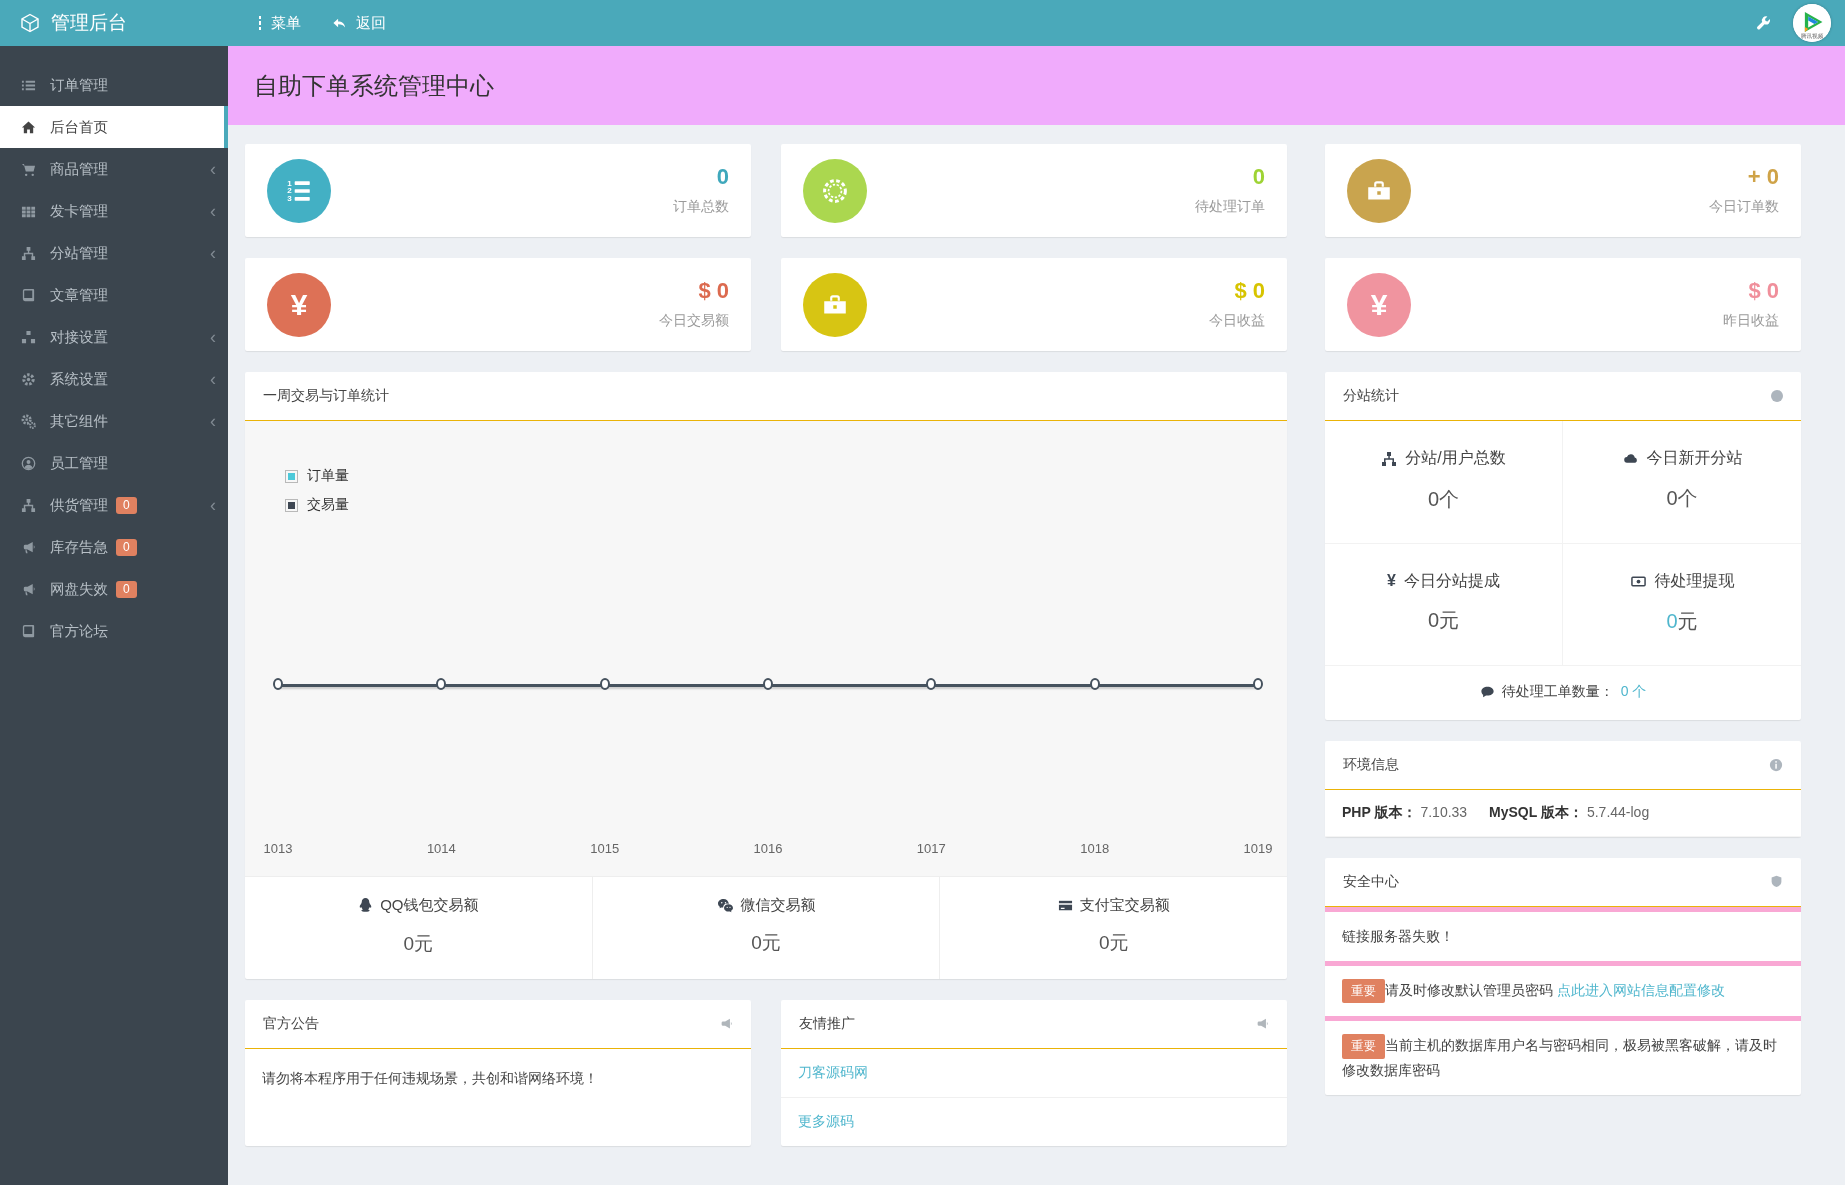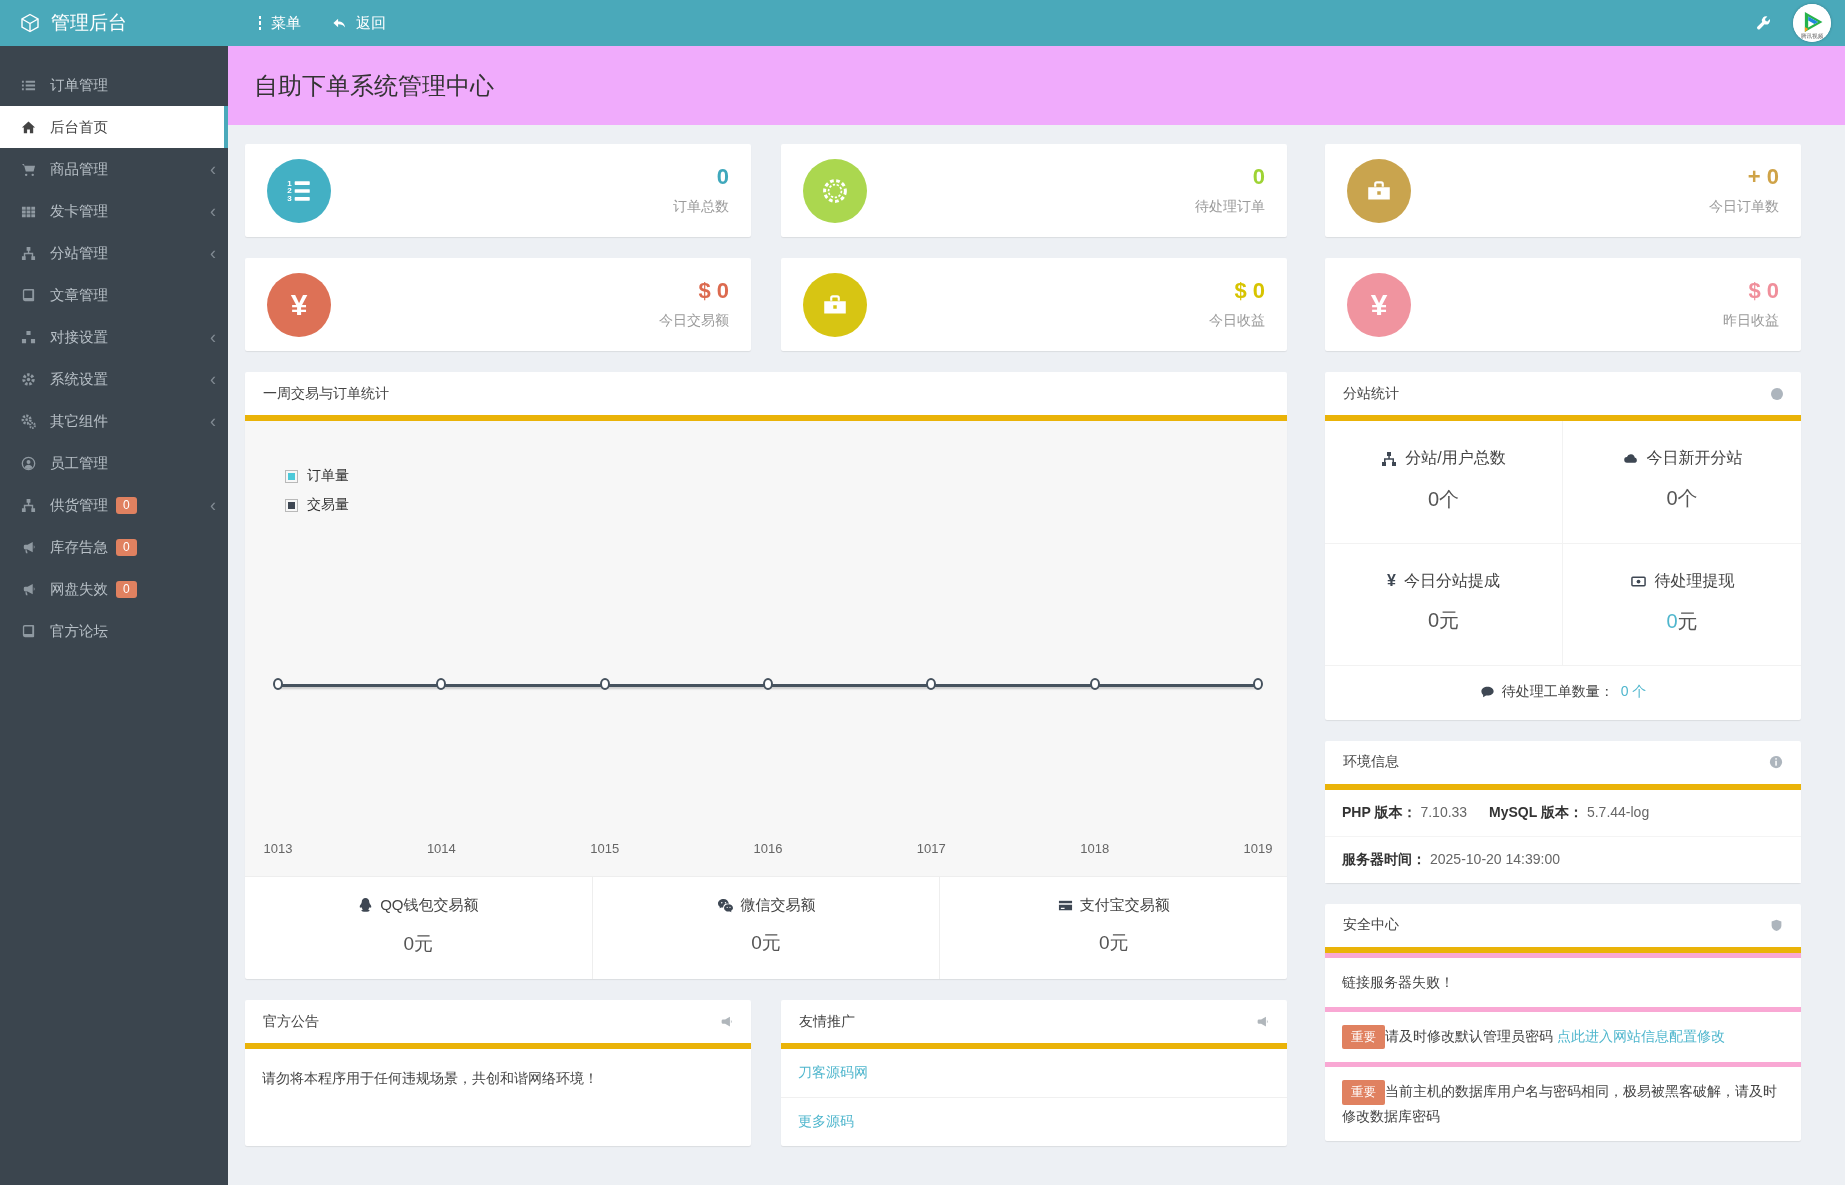--- a/index.html
+++ b/index.html
@@ -37,21 +37,21 @@
   
   .card { background:#fff; height:93px; border-radius:2px; box-shadow:0 1px 1px rgba(0,0,0,.08); display:flex; align-items:center; padding:0 22px 0 22px; }
   .stat-circle { width:64px; height:64px; border-radius:50%; display:flex; align-items:center; justify-content:center; color:#fff; flex:none; }
   .stat-yen { font-size:30px; font-weight:bold; color:#fff; line-height:1; }
   .stat-right { margin-left:auto; text-align:right; }
   .stat-value { font-size:22px; font-weight:bold; line-height:1.1; }
   .stat-label { font-size:14px; color:#9a9a9a; margin-top:9px; }
 
   
   .panel { background:#fff; border-radius:2px; box-shadow:0 1px 1px rgba(0,0,0,.08); }
-  .panel-hd { display:flex; align-items:center; height:49px; padding:0 18px; border-bottom:6px solid #eab308; }
+  .panel-hd { display:flex; align-items:center; height:49px; padding:0 18px; border-bottom:1px solid #eab308; }
   .panel-title { font-size:14px; color:#444; }
   .panel-hd .hd-icon { margin-left:auto; color:#b0b6bb; display:flex; }
 
   
   .chart-area { position:relative; height:455px; background:#f7f7f7; }
   .legend { position:absolute; left:40px; top:46px; display:flex; flex-direction:column; gap:11px; }
   .legend-item { display:flex; align-items:center; gap:9px; cursor:pointer; }
   .swatch { width:13px; height:13px; border:1px solid #b9b9b9; box-shadow:inset 0 0 0 2px #f7f7f7; }
   .legend-label { font-size:14px; color:#333; }
   .trendline { position:absolute; left:32px; right:28px; top:263px; height:3px; background:#46525e; border-radius:2px; box-shadow:0 2px 2px rgba(0,0,0,.18); }
@@ -532,23 +532,20 @@
                 <rect x="7.2" y="3.6" width="1.7" height="1.7" fill="#fff"></rect>
                 <rect x="7.2" y="6.6" width="1.7" height="5.6" fill="#fff"></rect>
               </svg>
             </span>
         </div>
         <div>
           <div class="env-row" style="background:#fff;">
             <b>PHP 版本：</b><span>7.10.33</span>
             <b class="pair2">MySQL 版本：</b><span>5.7.44-log</span>
           </div>
-          <div class="env-row" style="background:#fff; border-bottom:none;">
-            <b>服务器时间：</b><span>2025-10-20 14:39:00</span>
-          </div>
         </div>
       </div>
 
       <div class="panel">
         <div class="panel-hd">
           <span class="panel-title">安全中心</span>
           <span class="hd-icon">
               <svg class="ic" width="13" height="15" viewBox="0 0 16 16" fill="#adb5bd">
                 <path d="M8 1l6 2.2V8c0 3.6-2.6 5.7-6 6.9C4.6 13.7 2 11.6 2 8V3.2z"></path>
               </svg>

